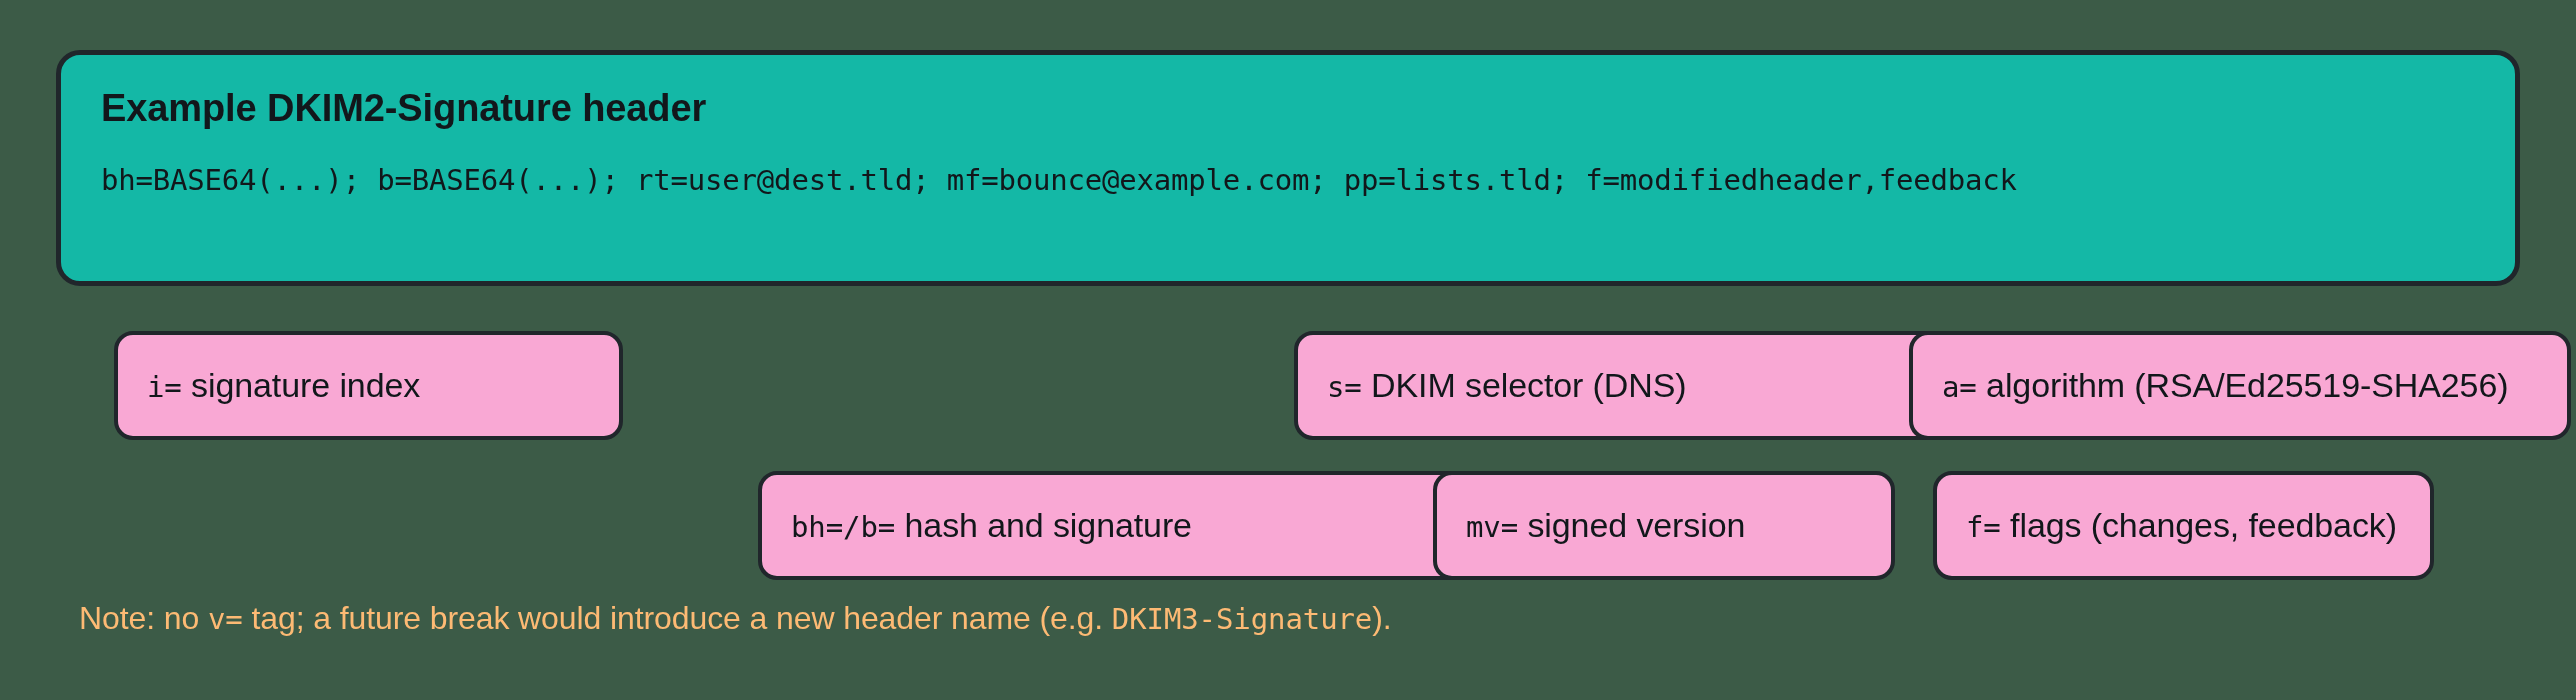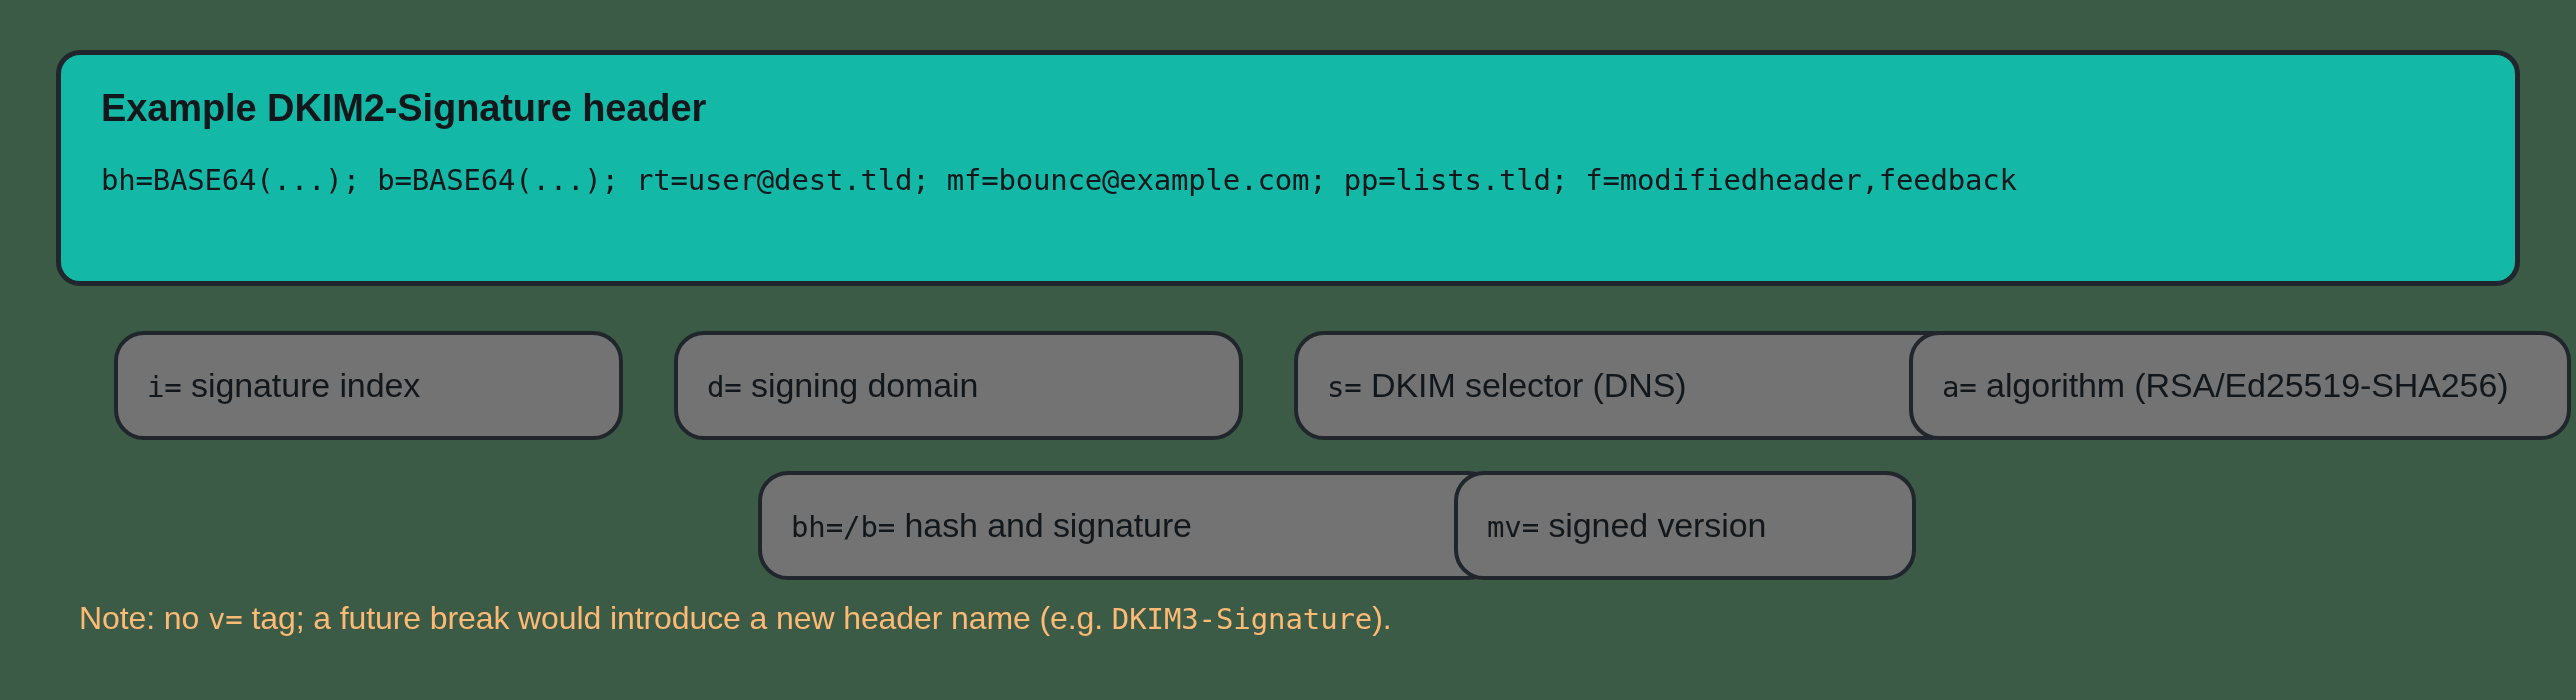--- a/index.html
+++ b/index.html
@@ -50,23 +50,23 @@
     line-height: 1.62;
     color: #12171b;
     white-space: pre;
     letter-spacing: -0.2px;
   }
 
   
   .tag-box {
     position: absolute;
     box-sizing: border-box;
-    background: #737373;
+    background: #f9a8d4;
     border: 4.3px solid #20262b;
-    border-radius: 30px;
+    border-radius: 19px;
     display: flex;
     align-items: center;
     height: 109px;
     padding: 0 29px;
     overflow: visible;
     white-space: nowrap;
   }
   .tag-text {
     font-family: "Liberation Sans", sans-serif;
     font-size: 34px;
@@ -81,21 +81,21 @@
 
   
   .r1c1 { left: 114px;  top: 331px; width: 509px; }
   .r1c2 { left: 674px;  top: 331px; width: 569px; }
   .r1c3 { left: 1294px; top: 331px; width: 667px; }
   .r1c4 { left: 1909px; top: 331px; width: 662px; }
 
   
   .r2c1 { left: 114px;  top: 471px; width: 594px; }
   .r2c2 { left: 758px; top: 471px; width: 740px; }
-  .r2c3 { left: 1433px; top: 471px; width: 462px; margin-left: 21px; }
+  .r2c3 { left: 1433px; top: 471px; width: 462px; }
   .r2c4 { left: 1933px; top: 471px; width: 501px; }
 
   
   .overflow .tag-text { }
 
   
   .note {
     position: absolute;
     left: 79px;
     top: 600px;
@@ -116,33 +116,33 @@
 <div class="stage">
 
   <div class="header-card">
     <div class="card-title">Example DKIM2-Signature header</div>
     <div class="mono-line">bh=BASE64(...); b=BASE64(...); rt=user@dest.tld; mf=bounce@example.com; pp=lists.tld; f=modifiedheader,feedback</div>
   </div>
 
   <div class="tag-box r1c1">
     <span class="tag-text"><span class="code">i=</span><span> signature index</span></span>
   </div>
-  <div class="tag-box r1c2">
-    <span class="tag-text"><span class="code">d=</span><span> signing domain</span></span>
-  </div>
   <div class="tag-box r1c3">
     <span class="tag-text"><span class="code">s=</span><span> DKIM selector (DNS)</span></span>
   </div>
   <div class="tag-box r1c4 overflow">
     <span class="tag-text"><span class="code">a=</span><span> algorithm (RSA/Ed25519-SHA256)</span></span>
   </div>
 
   <div class="tag-box r2c2">
     <span class="tag-text"><span class="code">bh=/b=</span><span> hash and signature</span></span>
   </div>
   <div class="tag-box r2c3">
     <span class="tag-text"><span class="code">mv=</span><span> signed version</span></span>
   </div>
+  <div class="tag-box r2c4 overflow">
+    <span class="tag-text"><span class="code">f=</span><span> flags (changes, feedback)</span></span>
+  </div>
 
   <div class="note"><span>Note: no </span><span class="code">v=</span><span> tag; a future break would introduce a new header name (e.g. </span><span class="code">DKIM3-Signature</span><span>).</span></div>
 
 </div>
 
 
 </body></html>

